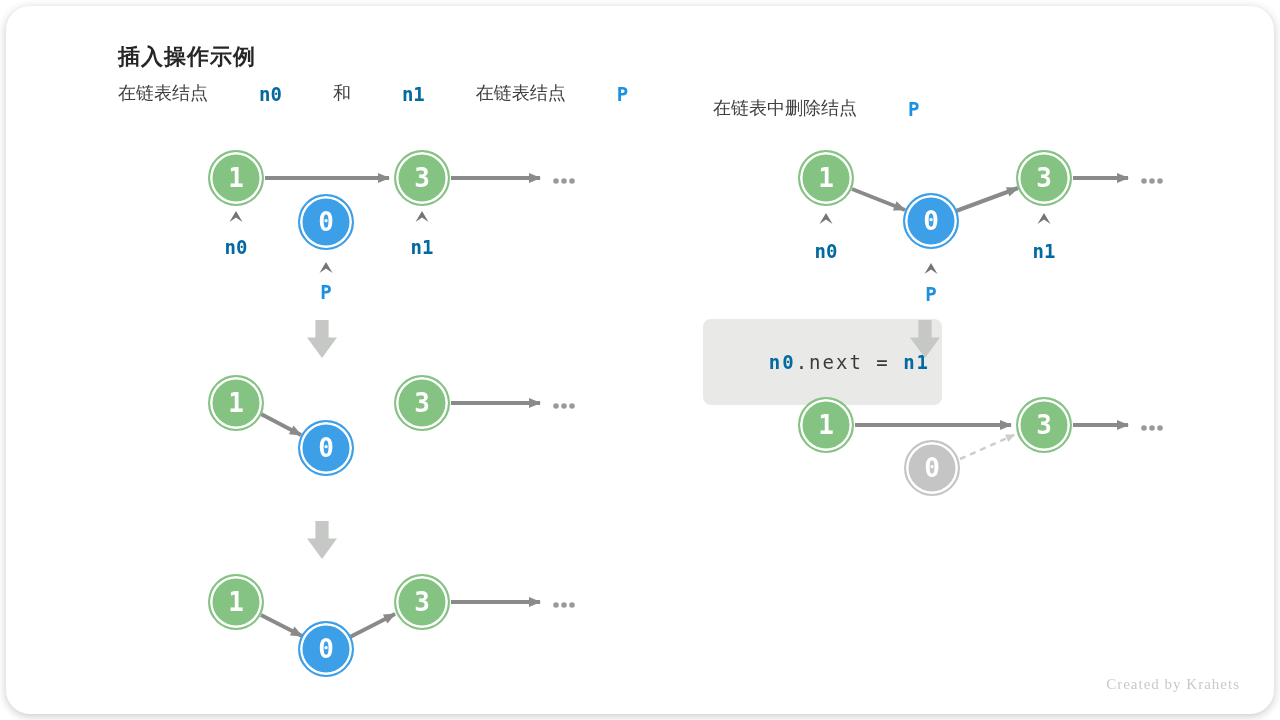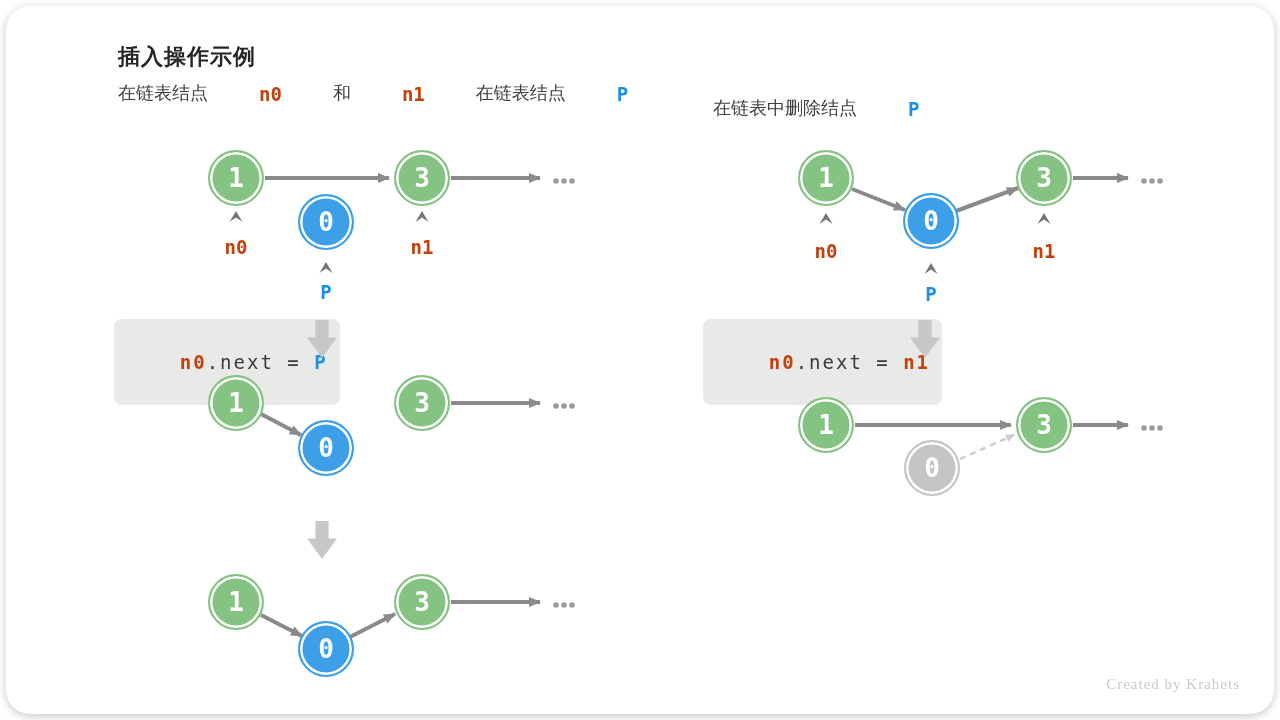--- a/index.html
+++ b/index.html
@@ -5,21 +5,21 @@
   html,body{margin:0;padding:0;width:1280px;height:720px;background:#fff;overflow:hidden;
             font-family:"Liberation Sans", sans-serif;}
   .card{position:absolute;inset:6px;background:#ffffff;border-radius:24px;
         box-shadow:0 2px 10px rgba(0,0,0,0.22);}
   .content{position:absolute;inset:0;}
   .overlay{position:absolute;left:0;top:0;pointer-events:none;}
 
   .section-title{position:absolute;font-size:22px;font-weight:bold;color:#262626;letter-spacing:1px;}
   .subtitle{position:absolute;display:flex;align-items:flex-end;font-size:18px;color:#404040;white-space:pre;gap:44px;}
   .subtitle .id{font-family:"DejaVu Sans Mono", monospace;font-weight:bold;font-size:19px;margin:0 7px;}
-  .g{color:#c2410c;}
+  .g{color:#0369a1;}
   .b{color:#1e90e0;}
 
   .node{position:absolute;width:56px;height:56px;border-radius:50%;box-sizing:border-box;
         display:flex;align-items:center;justify-content:center;
         font-family:"DejaVu Sans Mono", monospace;font-weight:bold;font-size:26px;color:#fff;}
   .node.green{background:#85c383;border:2.5px solid #85c383;box-shadow:inset 0 0 0 2.5px #fff;}
   .node.blue {background:#3d9fe8;border:2.5px solid #3d9fe8;box-shadow:inset 0 0 0 2.5px #fff;}
   .node.gray {background:#c5c5c5;border:2.5px solid #c5c5c5;box-shadow:inset 0 0 0 2.5px #fff;}
 
   .ptr-label{position:absolute;width:60px;text-align:center;
@@ -114,23 +114,20 @@
     <span>在链表中删除结点</span><span class="id b">P</span>
   </div>
 
   <div class="node green" style="left:208px;top:150px">1</div>
   <div class="node green" style="left:394px;top:150px">3</div>
   <div class="node blue" style="left:298px;top:194px">0</div>
   <div class="ptr-label g" style="left:206px;top:236px">n0</div>
   <div class="ptr-label g" style="left:392px;top:236px">n1</div>
   <div class="ptr-label b" style="left:296px;top:281px">P</div>
 
-  <div class="codebox" style="left:114px;top:319px">
-    <span class="tok g">n0</span><span class="op">.next = </span><span class="tok b">P</span>
-  </div>
   <div class="down-arrow" style="left:307px;top:320px"></div>
 
   <div class="node green" style="left:208px;top:375px">1</div>
   <div class="node blue" style="left:298px;top:420px">0</div>
   <div class="node green" style="left:394px;top:375px">3</div>
 
   <div class="down-arrow" style="left:307px;top:521px"></div>
 
   <div class="node green" style="left:208px;top:574px">1</div>
   <div class="node blue" style="left:298px;top:621px">0</div>

